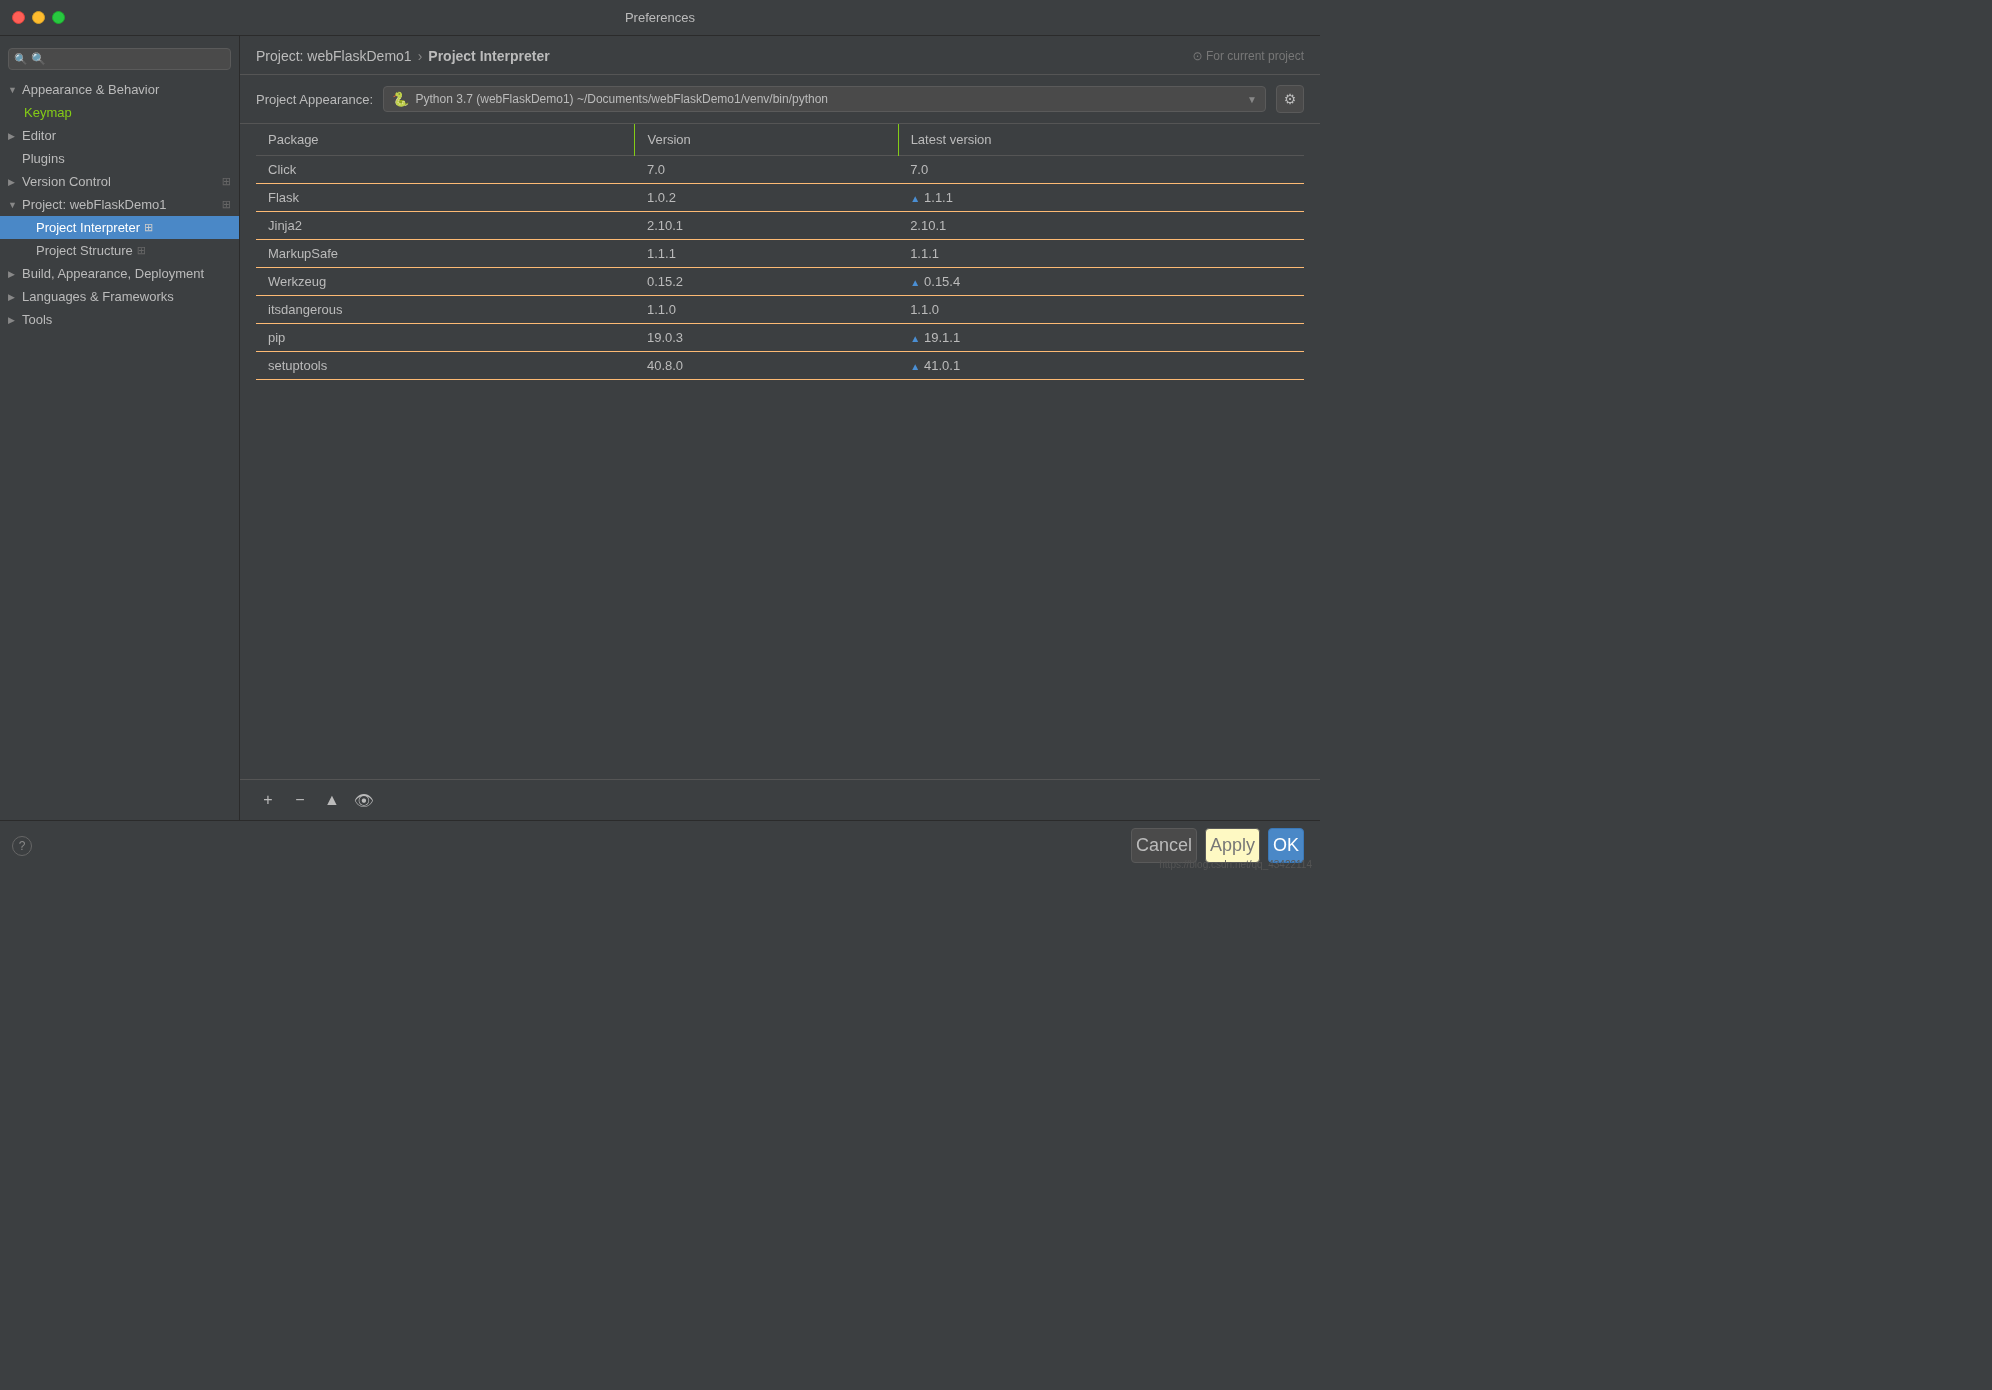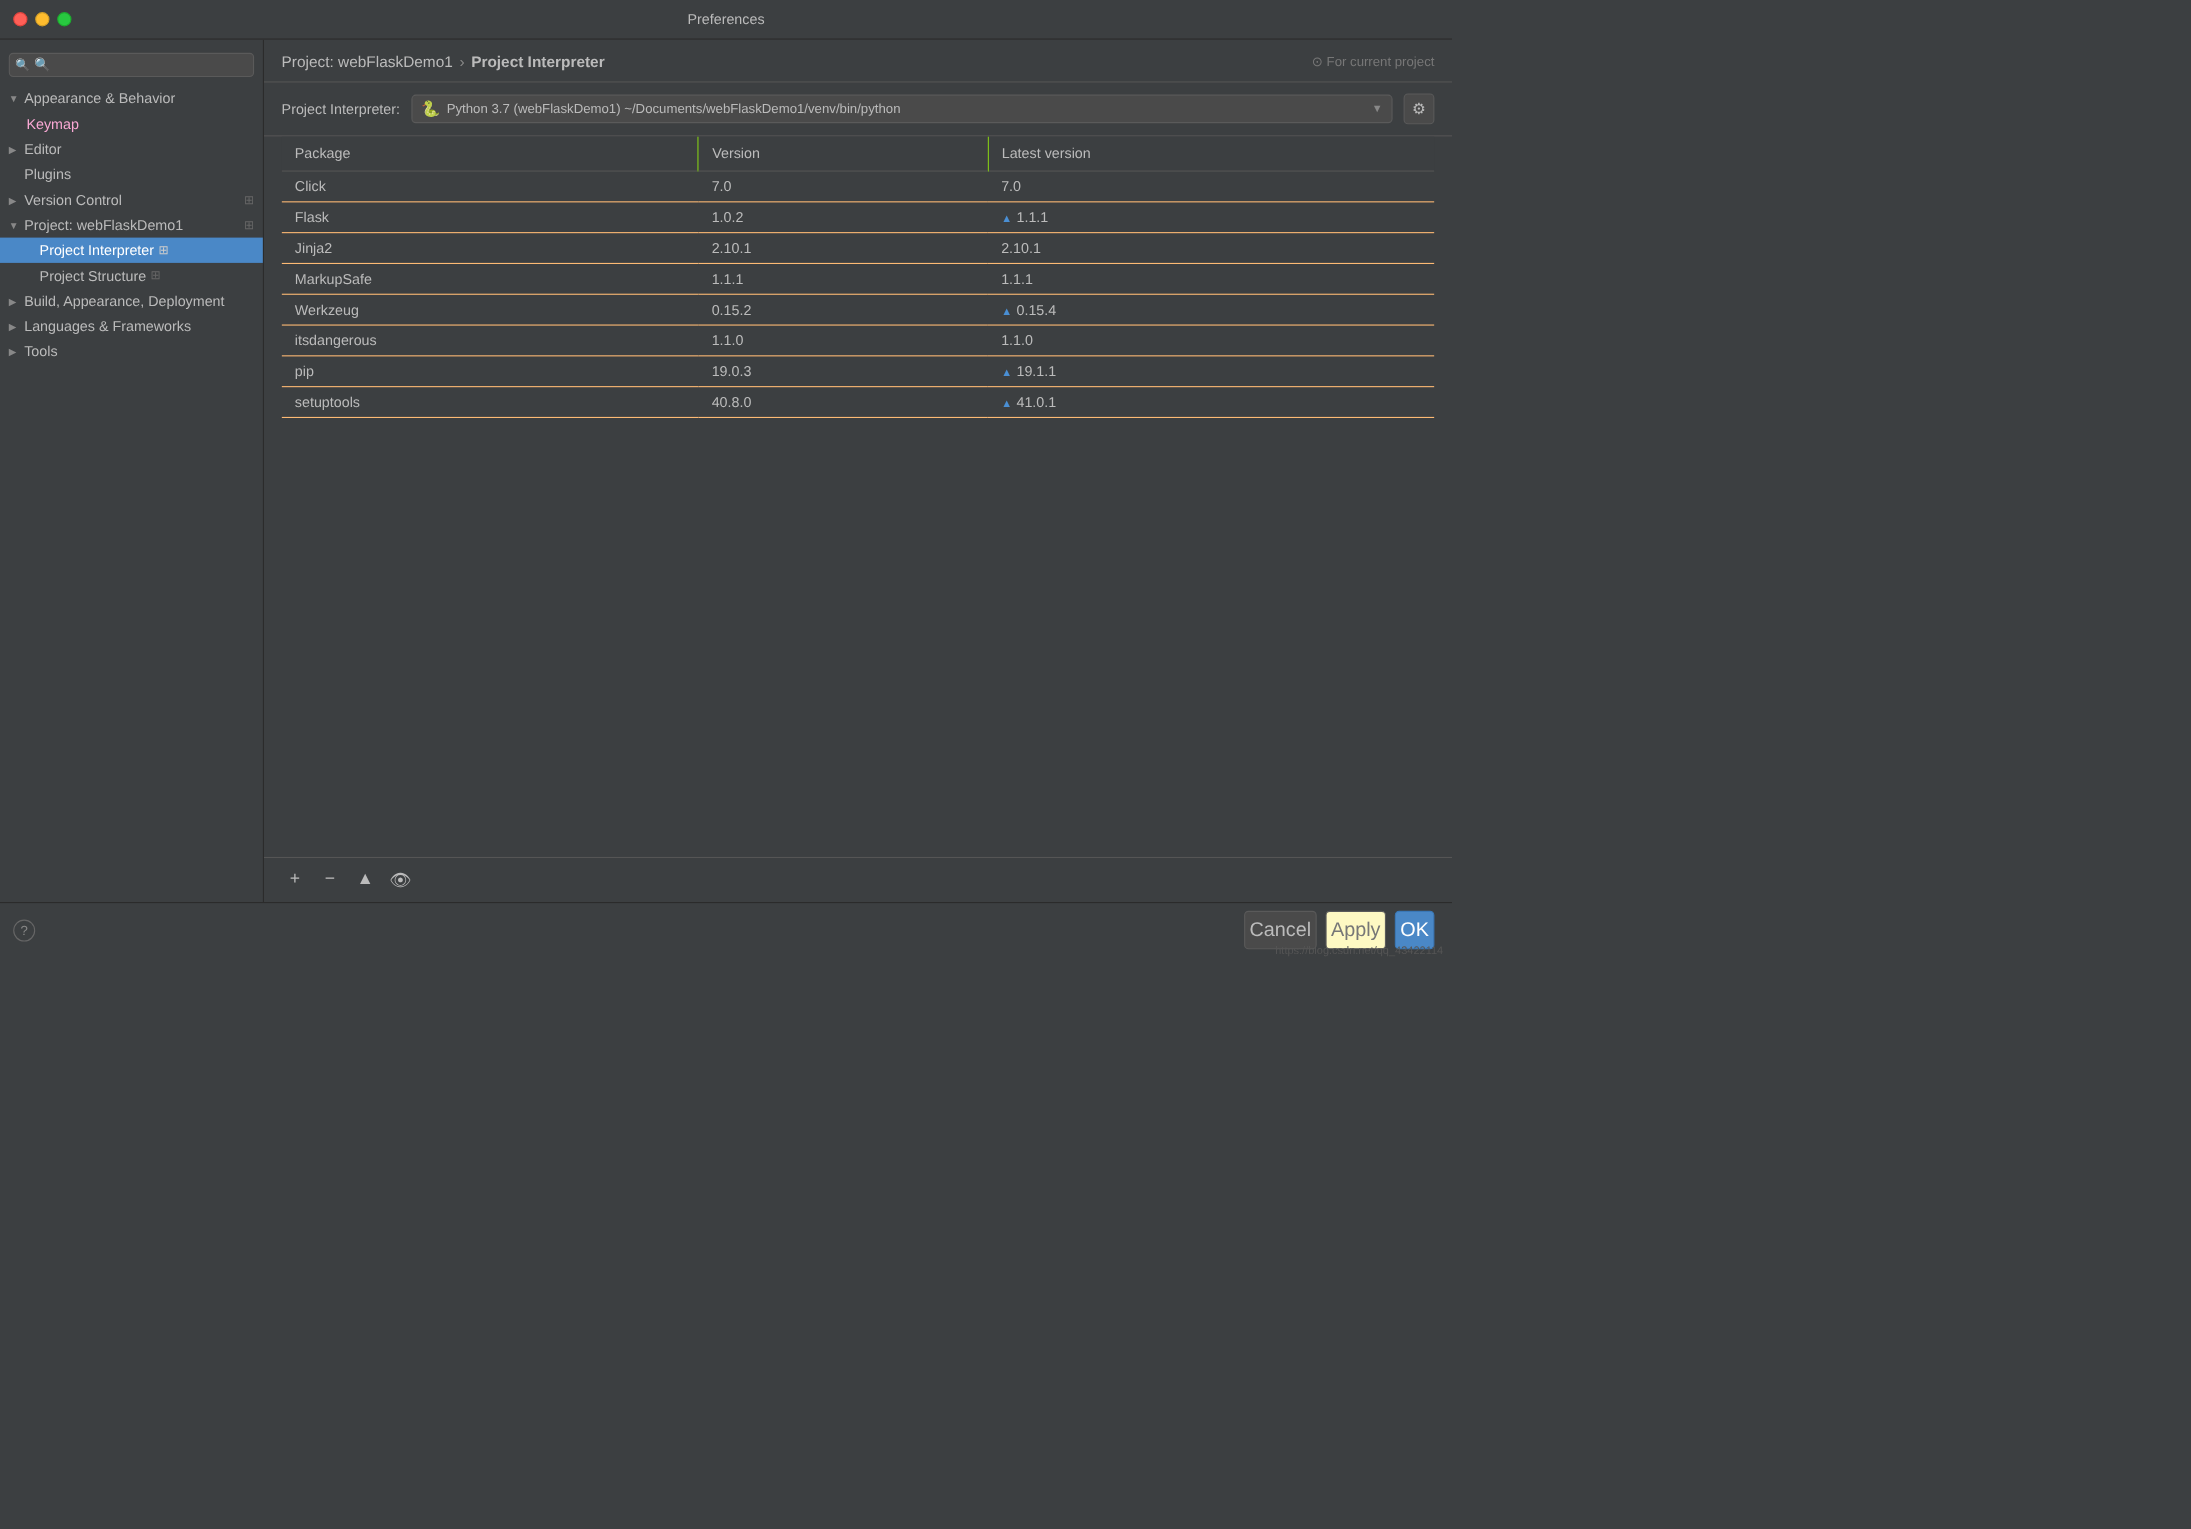--- a/index.html
+++ b/index.html
@@ -111,21 +111,21 @@
       font-size: 11px;
       color: #666;
       margin-left: 4px;
     }
 
     .sidebar-group-item {
       display: flex;
       align-items: center;
       padding: 4px 8px 4px 24px;
       cursor: pointer;
-      color: #f9a8d4;
+      color: #84cc16;
       font-size: 13px;
     }
 
     .sidebar-sub-item {
       display: flex;
       align-items: center;
       padding: 4px 8px 4px 36px;
       cursor: pointer;
       color: #bbb;
       font-size: 13px;
@@ -435,21 +435,21 @@
     <div class="content-header">
       <div class="breadcrumb">
         <span>Project: webFlaskDemo1</span>
         <span class="breadcrumb-sep">›</span>
         <span class="breadcrumb-current">Project Interpreter</span>
       </div>
       <span class="for-current-project">⊙ For current project</span>
     </div>
 
     <div class="interpreter-row">
-      <span class="interpreter-label">Project Interpreter:</span>
+      <span class="interpreter-label">Project Appearance:</span>
       <div class="interpreter-select">
         <div class="interpreter-select-text">
           <span class="python-icon">🐍</span>
           <span>Python 3.7 (webFlaskDemo1)  ~/Documents/webFlaskDemo1/venv/bin/python</span>
         </div>
         <span class="interpreter-select-arrow">▼</span>
       </div>
       <div class="gear-btn">
         <span>⚙</span>
       </div>

